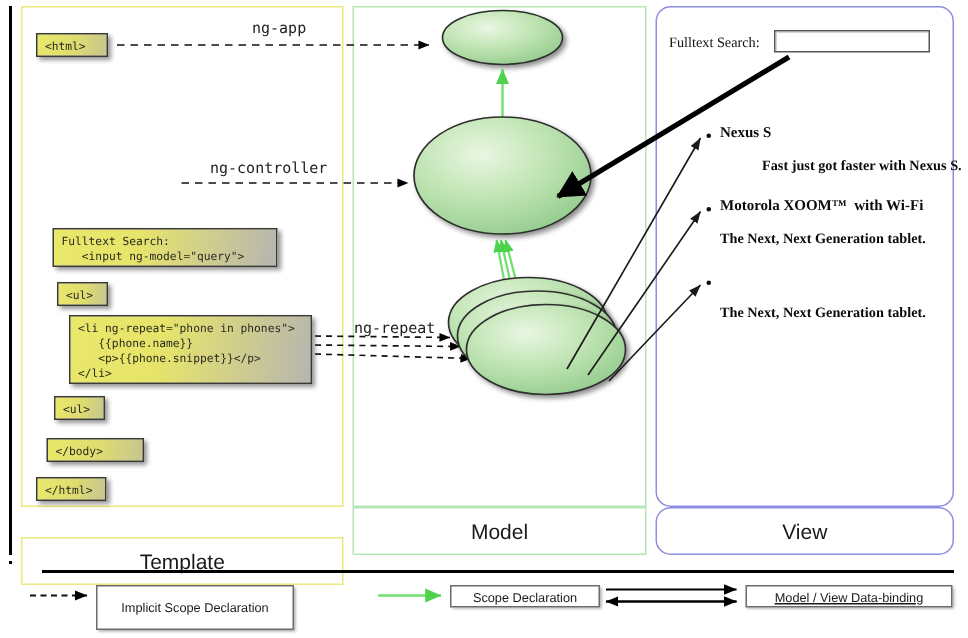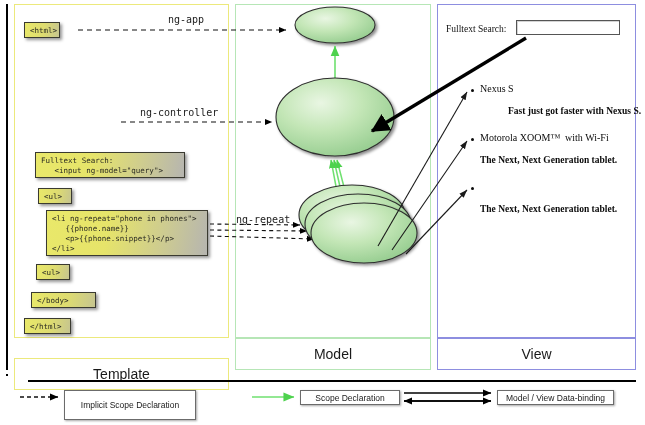--- a/index.html
+++ b/index.html
@@ -59,21 +59,21 @@
     justify-content: center;
     font-size: 14px;
     color: #1a1a1a;
   }
 
   #panel-template .panel-body,
   #panel-template .panel-foot { border-color: #ece97c; }
   #panel-model .panel-body,
   #panel-model .panel-foot { border-color: #b6e6b6; }
   #panel-view .panel-body,
-  #panel-view .panel-foot { border-color: #8d8ee0; }
+  #panel-view .panel-foot { border-color: #8d8ee0; border-radius: 10px; }
 
   
   .codebox {
     position: absolute;
     box-sizing: border-box;
     border: 1px solid #3a3a30;
     background: linear-gradient(100deg, #e9e86a 0%, #e6e46a 38%, #cfcd8e 70%, #b6b5b0 100%);
     box-shadow: 2px 2px 3px rgba(0,0,0,0.42);
     font-family: "DejaVu Sans Mono", monospace;
     font-size: 7.5px;
@@ -108,21 +108,21 @@
     position: absolute;
     box-sizing: border-box;
     border: 1px solid #555;
     background: #fff;
     box-shadow: inset 1px 1px 0 #d4d4d4;
   }
   .view-li {
     position: absolute;
     font-family: "Liberation Serif", serif;
     font-size: 10px;
-    font-weight: normal;
+    font-weight: bold;
     color: #0b0b0b;
     white-space: pre;
   }
   .view-snippet {
     position: absolute;
     font-family: "Liberation Serif", serif;
     font-size: 9.5px;
     font-weight: bold;
     color: #0b0b0b;
     white-space: pre;
@@ -199,21 +199,21 @@
   <div class="panel" id="panel-model">
     <div class="panel-body" style="left:235px; top:4px; width:196px; height:334px;"></div>
     <div class="panel-foot" style="left:235px; top:338px; width:196px; height:32px;">Model</div>
   </div>
 
   <div class="panel" id="panel-view">
     <div class="panel-body" style="left:437px; top:4px; width:199px; height:334px;"></div>
     <div class="panel-foot" style="left:437px; top:338px; width:199px; height:32px;">View</div>
   </div>
 
-  <div class="codebox small" style="left:24px; top:22px; width:36px; height:16px;">&lt;html&gt;</div>
+  <div class="codebox small" style="left:24px; top:22px; width:48px; height:16px;">&lt;html&gt;</div>
 
 
   <div class="codebox" style="left:35px; top:152px; width:150px; height:26px;">Fulltext Search:
    &lt;input ng-model="query"&gt;</div>
 
   <div class="codebox small" style="left:38px; top:188px; width:34px; height:16px;">&lt;ul&gt;</div>
 
   <div class="codebox" style="left:46px; top:210px; width:162px; height:46px;">&lt;li ng-repeat="phone in phones"&gt;
    {{phone.name}}
    &lt;p&gt;{{phone.snippet}}&lt;/p&gt;
@@ -252,21 +252,21 @@
   <div class="view-li" style="left:480px; top:132px;text-align:center;">Motorola XOOM™  with Wi-Fi</div>
   <div class="view-snippet" style="left:480px; top:155px;">The Next, Next Generation tablet.</div>
 
   <div class="view-bullet" style="left:471px; top:187px;"></div>
   <div class="view-snippet" style="left:480px; top:204px;">The Next, Next Generation tablet.</div>
 
   <div class="legend-rule"></div>
 
   <div class="legend-chip" style="left:64px; top:390px; width:132px; height:30px;">Implicit Scope Declaration</div>
   <div class="legend-chip" style="left:300px; top:390px; width:100px; height:15px;">Scope Declaration</div>
-  <div class="legend-chip" style="left:497px; top:390px; width:117px; height:15px;">Model / View Data-binding</div>
+  <div class="legend-chip" style="left:497px; top:390px; width:138px; height:15px;text-decoration:underline;">Model / View Data-binding</div>
 
   <svg id="wires" viewBox="0 0 645 425">
     <defs>
       <radialGradient id="gEll" cx="38%" cy="32%" r="78%">
         <stop offset="0%" stop-color="#e9f6e3"></stop>
         <stop offset="45%" stop-color="#c3e6b6"></stop>
         <stop offset="100%" stop-color="#8fc98a"></stop>
       </radialGradient>
       <filter id="shdw" x="-30%" y="-30%" width="180%" height="180%">
         <feDropShadow dx="2" dy="2" stdDeviation="1.6" flood-color="#000" flood-opacity="0.45"></feDropShadow>

